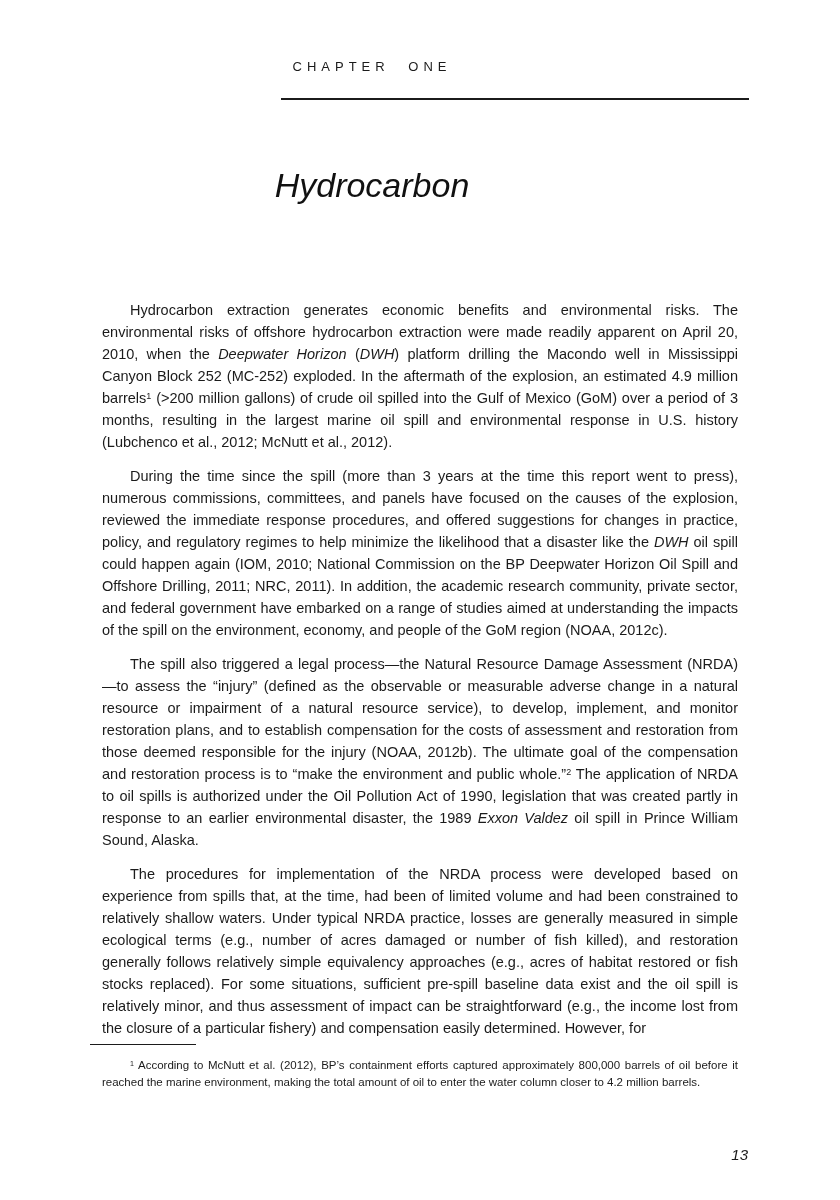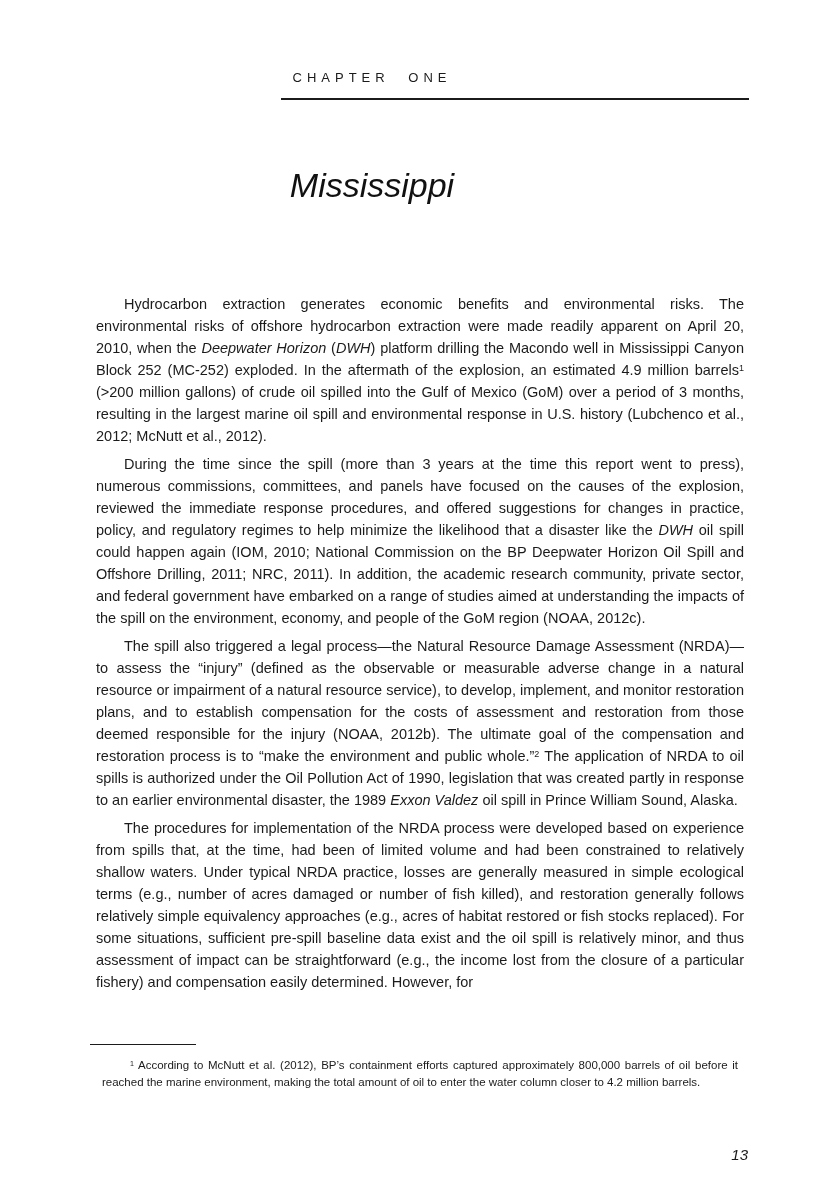--- a/index.html
+++ b/index.html
@@ -8,21 +8,21 @@
   .page {
     position: relative;
     width: 840px;
     height: 1200px;
     background: #ffffff;
     overflow: hidden;
   }
 
   .chapter-label {
     position: absolute;
-    top: 70px;
+    top: 59px;
     left: 0;
     width: 744px;
     text-align: center;
     font-size: 13px;
     letter-spacing: 5px;
     word-spacing: 10px;
     color: #1b1b1b;
   }
 
   .chapter-rule {
@@ -49,21 +49,21 @@
 
   .body-text {
     position: absolute;
     top: 287px;
     left: 90px;
     width: 660px;
     font-size: 14.5px;
     line-height: 22px;
     text-align: justify;
   }
-  .body-text p { margin: 6px; text-indent: 28px; }
+  .body-text p { margin: 12px; text-indent: 28px; }
 
   .it { font-style: italic; }
   .sup { font-size: 0.62em; position: relative; top: -0.45em; line-height: 0; }
 
   .footnotes {
     position: absolute;
     top: 1044px;
     left: 90px;
     width: 660px;
     font-size: 11.5px;
@@ -90,21 +90,21 @@
 </style>
 </head>
 <body>
 
 <div class="page">
 
   <div class="chapter-label">CHAPTER ONE</div>
 
   <div class="chapter-rule"></div>
 
-  <h1 class="chapter-title">Mississippi</h1>
+  <h1 class="chapter-title">Hydrocarbon</h1>
 
   <main class="body-text">
 
     <p><span>Hydrocarbon extraction generates economic benefits and environmental risks. The environmental risks of offshore hydrocarbon extraction were made readily apparent on April 20, 2010, when the </span><span class="it">Deepwater Horizon</span><span> (</span><span class="it">DWH</span><span>) platform drilling the Macondo well in Mississippi Canyon Block 252 (MC-252) exploded. In the aftermath of the explosion, an estimated 4.9 million barrels</span><span class="sup">1</span><span> (&gt;200 million gallons) of crude oil spilled into the Gulf of Mexico (GoM) over a period of 3 months, resulting in the largest marine oil spill and environmental response in U.S. history (Lubchenco et al., 2012; McNutt et al., 2012).</span></p>
 
     <p><span>During the time since the spill (more than 3 years at the time this report went to press), numerous commissions, committees, and panels have focused on the causes of the explosion, reviewed the immediate response procedures, and offered suggestions for changes in practice, policy, and regulatory regimes to help minimize the likelihood that a disaster like the </span><span class="it">DWH</span><span> oil spill could happen again (IOM, 2010; National Commission on the BP Deepwater Horizon Oil Spill and Offshore Drilling, 2011; NRC, 2011). In addition, the academic research community, private sector, and federal government have embarked on a range of studies aimed at understanding the impacts of the spill on the environment, economy, and people of the GoM region (NOAA, 2012c).</span></p>
 
     <p><span>The spill also triggered a legal process—the Natural Resource Damage Assessment (NRDA)—to assess the “injury” (defined as the observable or measurable adverse change in a natural resource or impairment of a natural resource service), to develop, implement, and monitor restoration plans, and to establish compensation for the costs of assessment and restoration from those deemed responsible for the injury (NOAA, 2012b). The ultimate goal of the compensation and restoration process is to “make the environment and public whole.”</span><span class="sup">2</span><span> The application of NRDA to oil spills is authorized under the Oil Pollution Act of 1990, legislation that was created partly in response to an earlier environmental disaster, the 1989 </span><span class="it">Exxon Valdez</span><span> oil spill in Prince William Sound, Alaska.</span></p>
 
     <p><span>The procedures for implementation of the NRDA process were developed based on experience from spills that, at the time, had been of limited volume and had been constrained to relatively shallow waters. Under typical NRDA practice, losses are generally measured in simple ecological terms (e.g., number of acres damaged or number of fish killed), and restoration generally follows relatively simple equivalency approaches (e.g., acres of habitat restored or fish stocks replaced). For some situations, sufficient pre-spill baseline data exist and the oil spill is relatively minor, and thus assessment of impact can be straightforward (e.g., the income lost from the closure of a particular fishery) and compensation easily determined. However, for</span></p>

